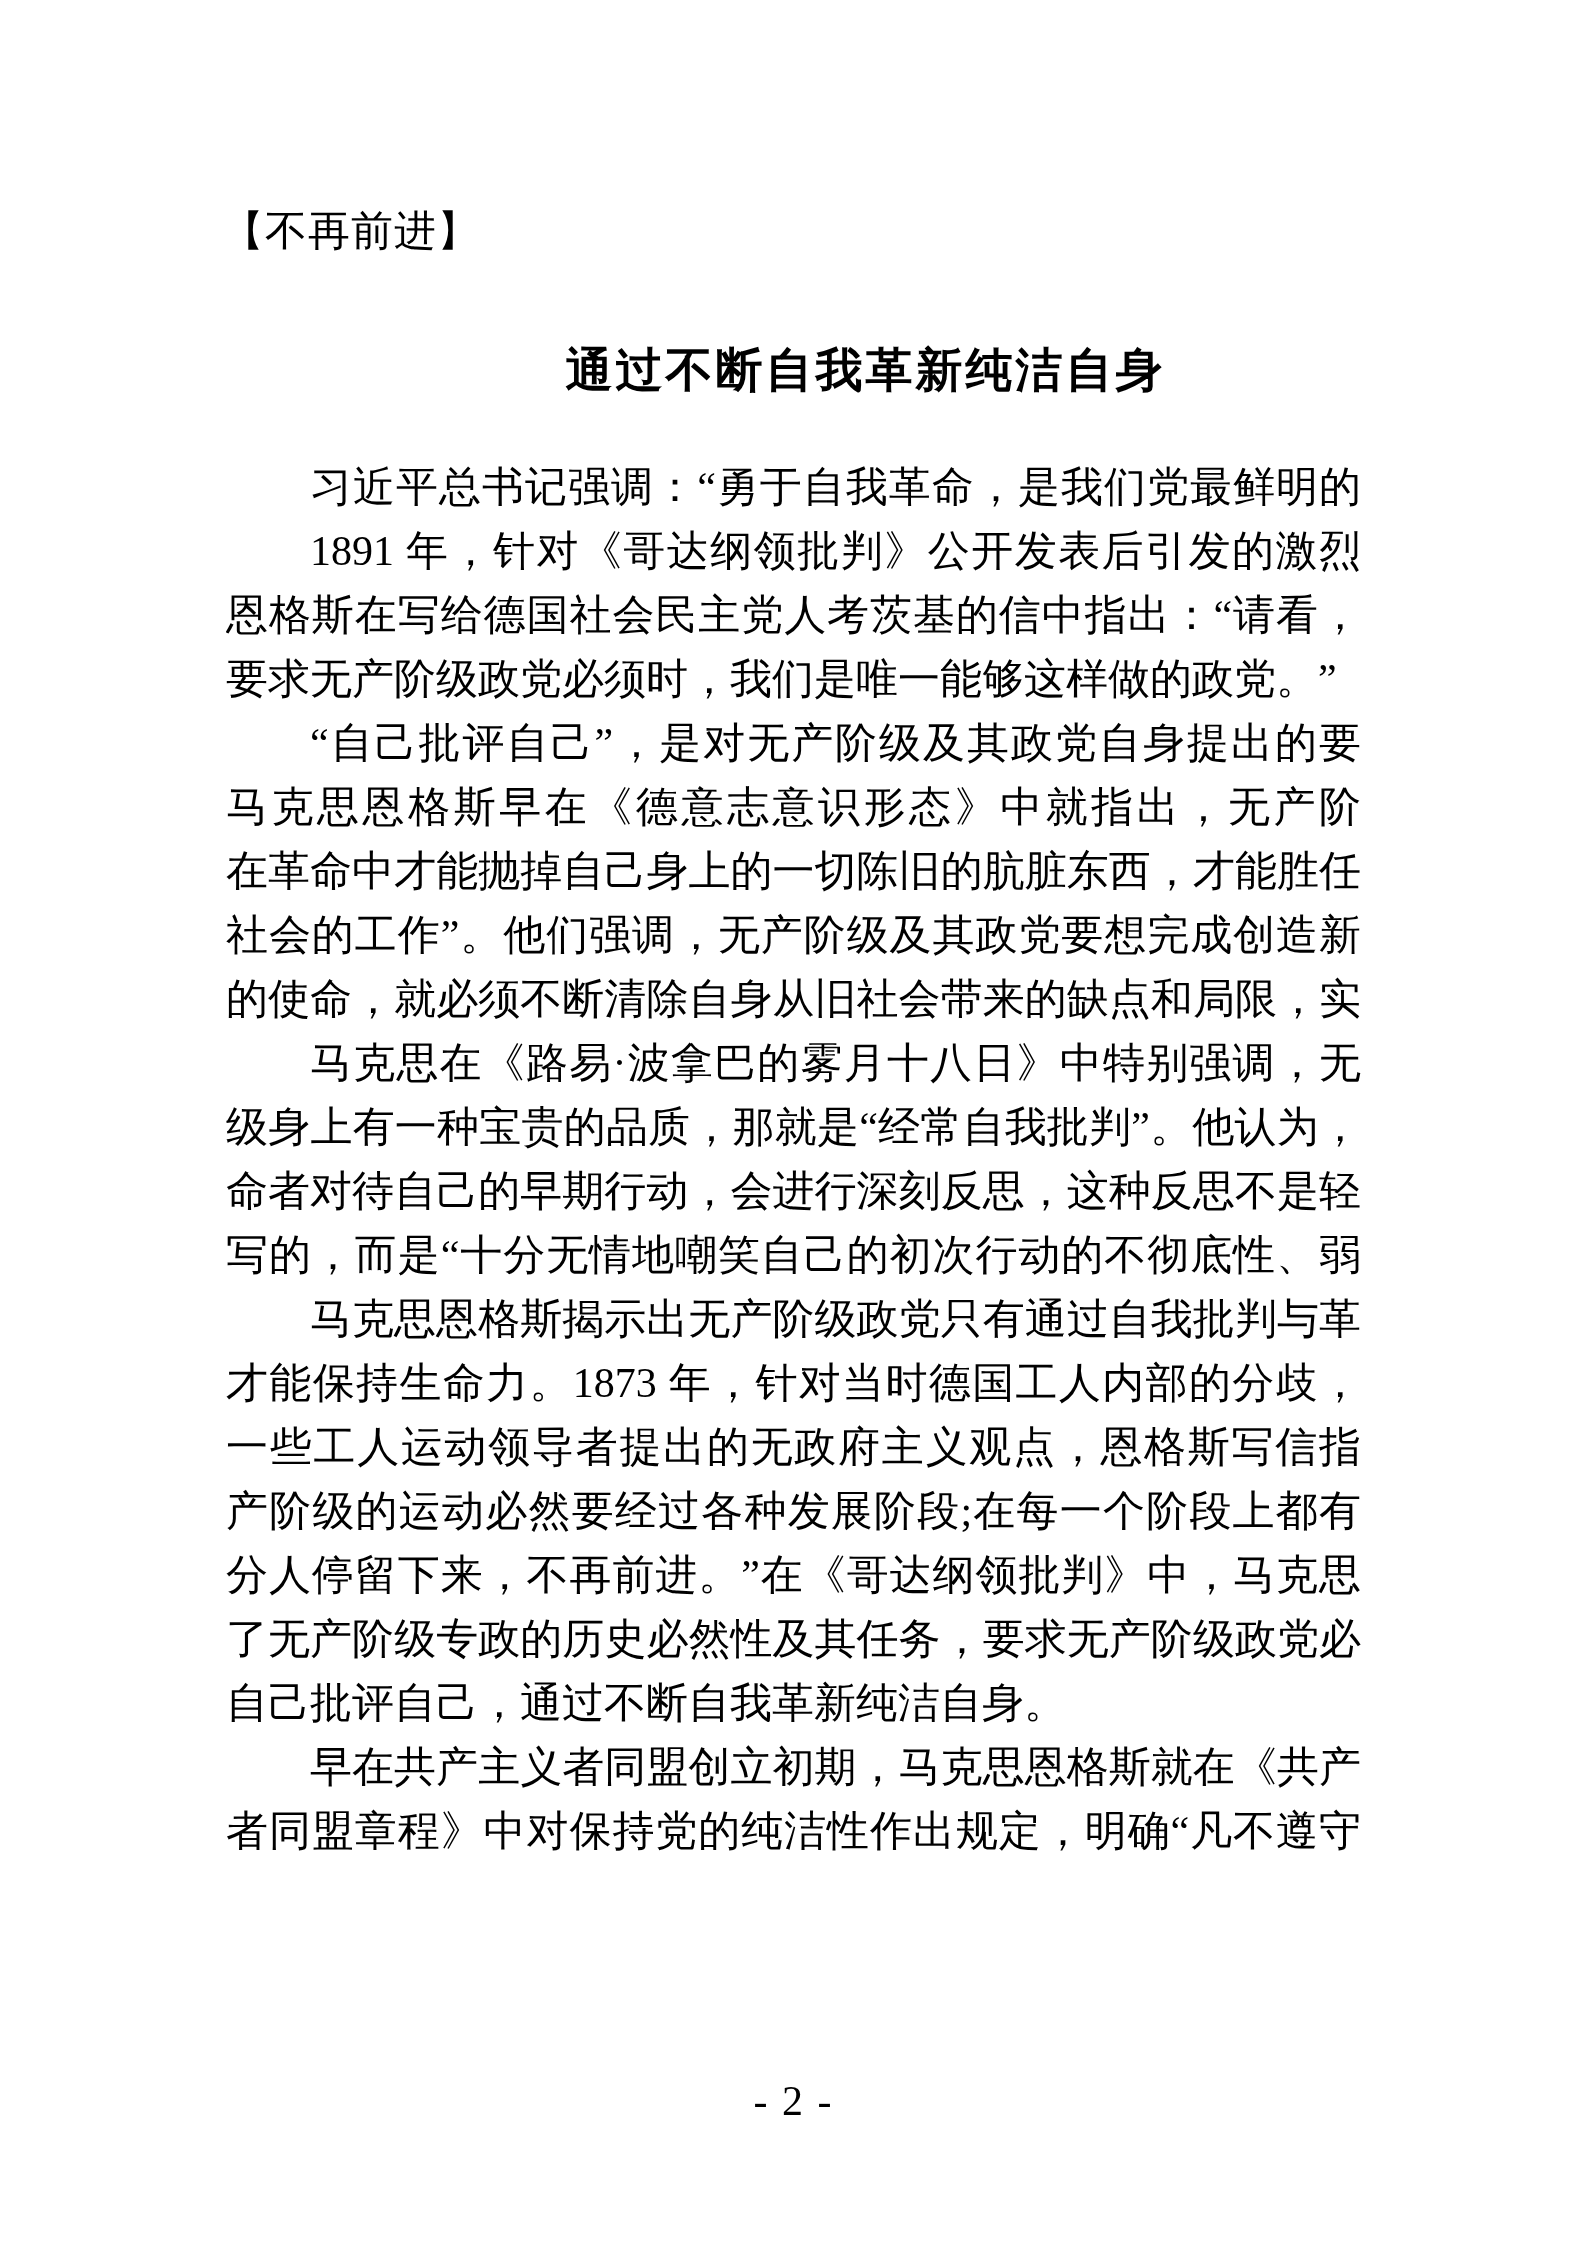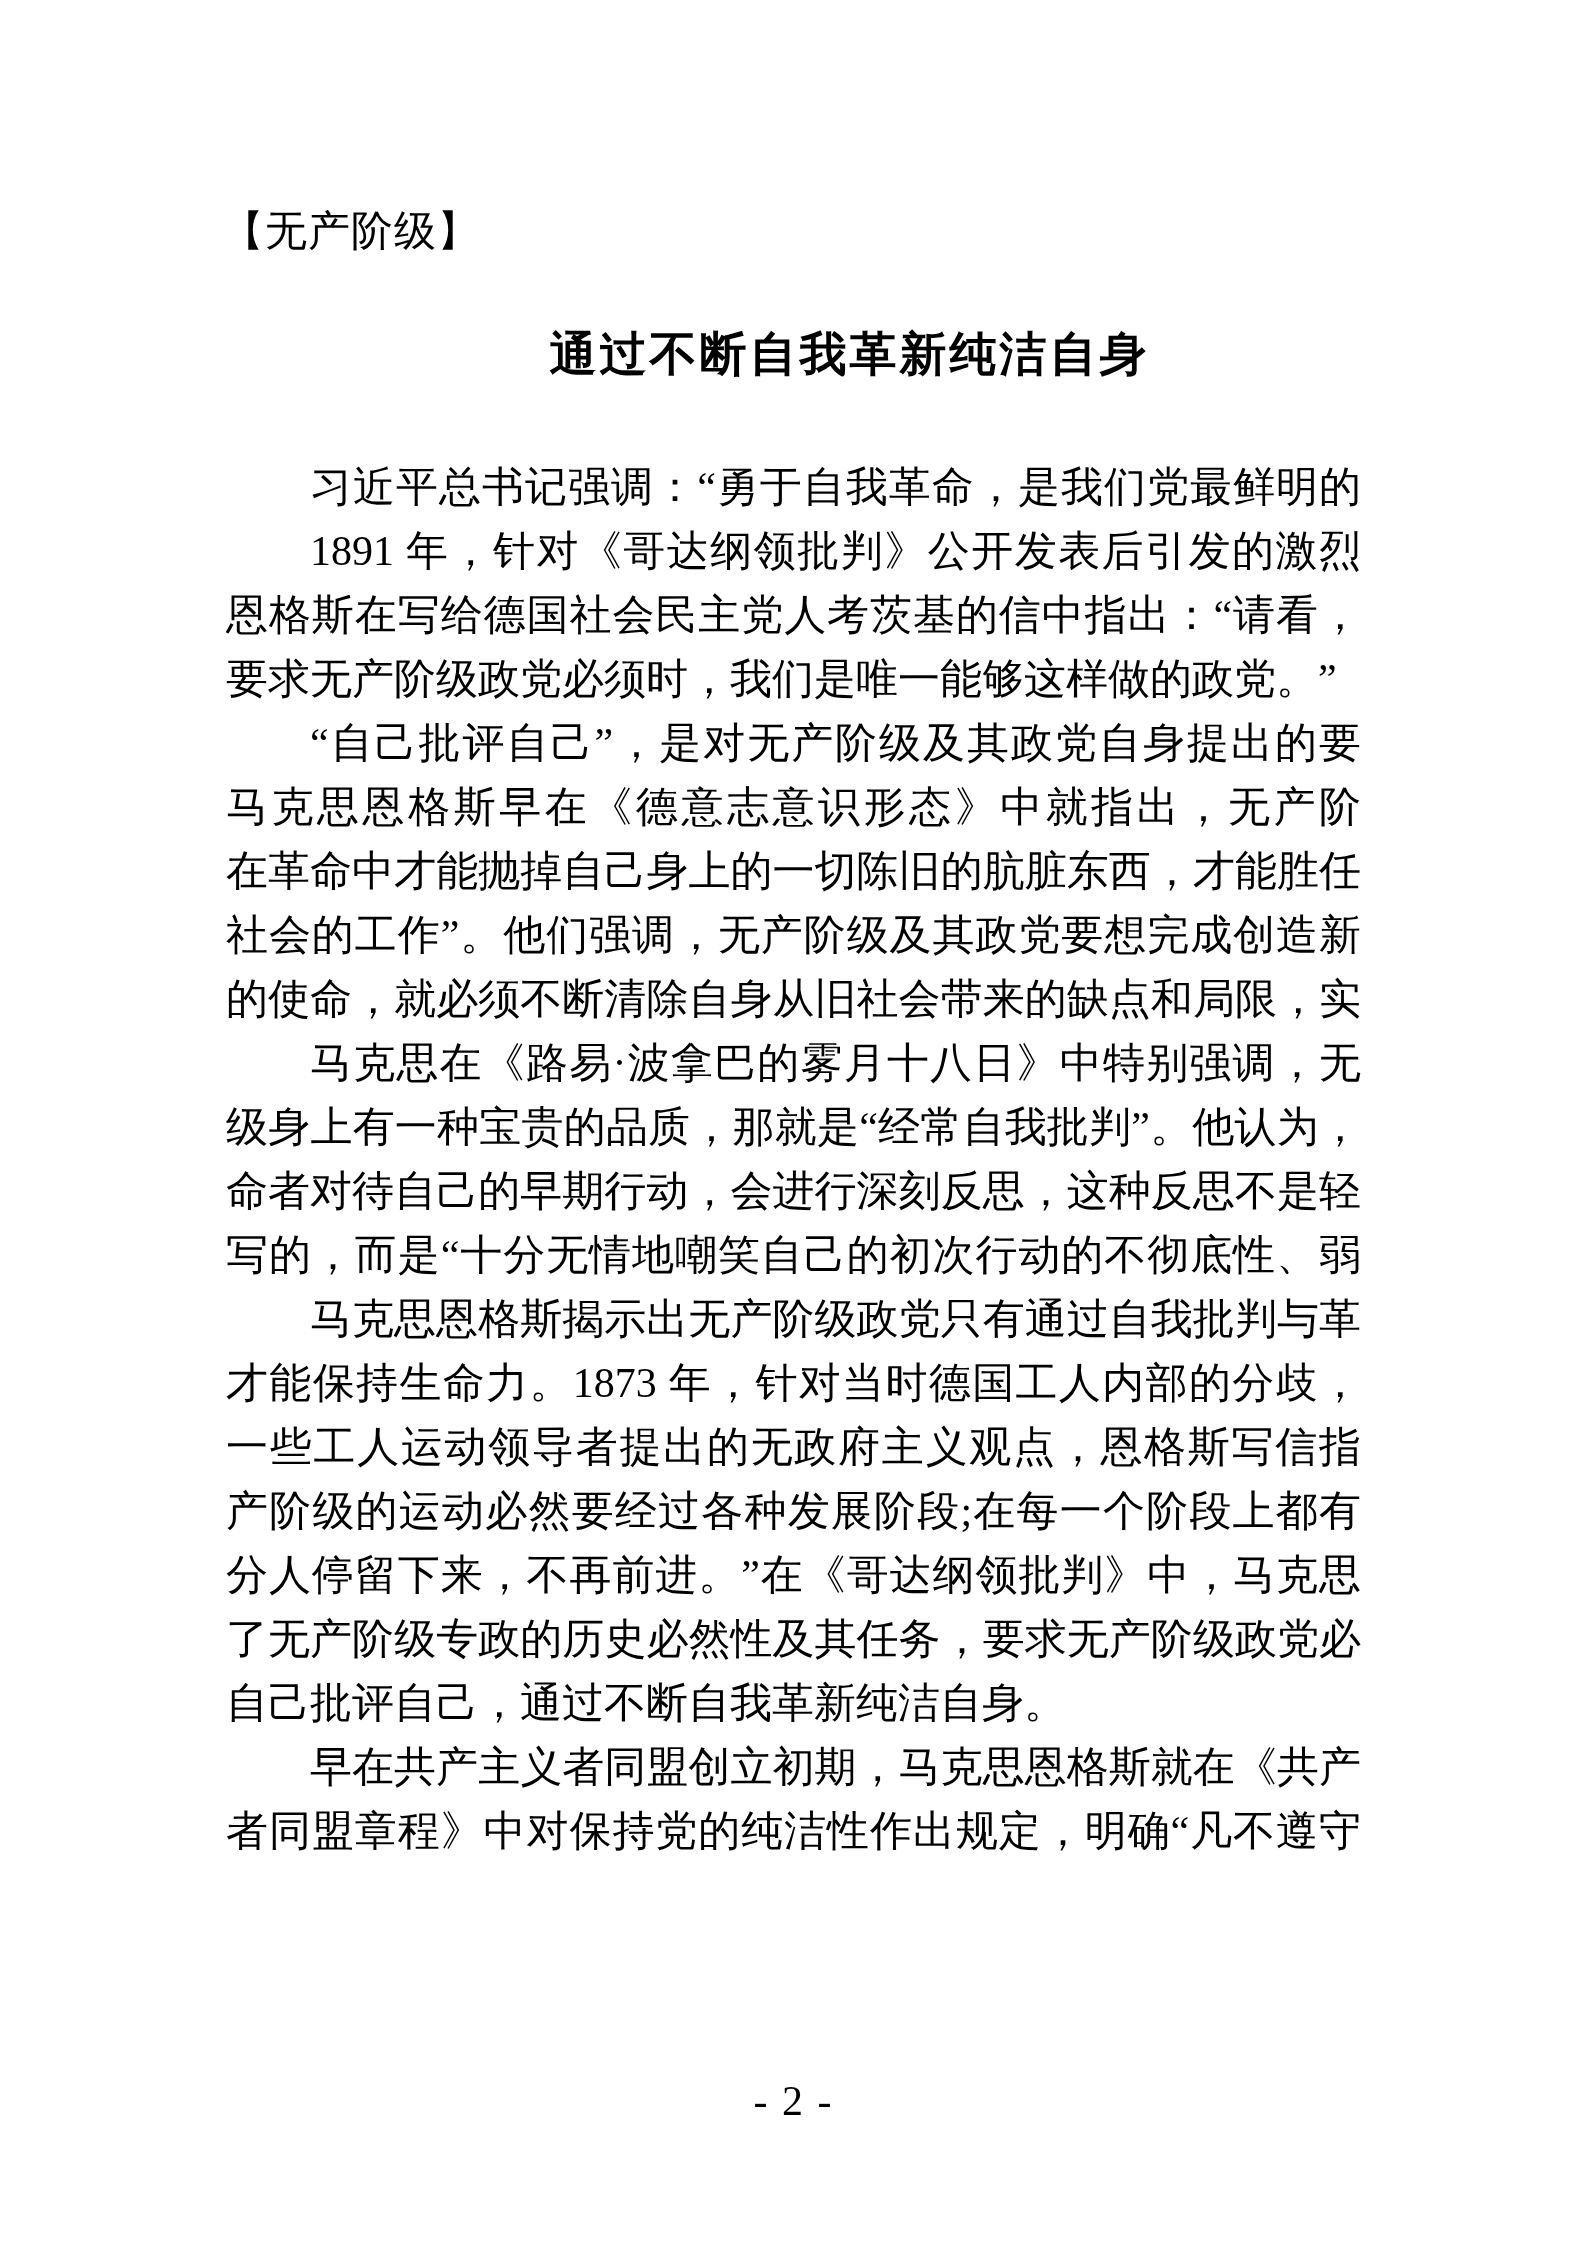--- a/index.html
+++ b/index.html
@@ -24,21 +24,21 @@
     font-size: 42px;
     line-height: 52px;
     font-weight: normal;
     letter-spacing: 1px;
   }
   .title {
     position: absolute;
     left: 226px;
     top: 325px;
     width: 1135px;
-    margin: 0;
+    margin: 16px;
     padding-left: 112px;
     box-sizing: border-box;
     text-align: center;
     font-size: 47px;
     line-height: 58px;
     font-weight: bold;
     letter-spacing: 3px;
   }
   .body {
     position: absolute;
@@ -68,21 +68,21 @@
     text-align: center;
     font-size: 42px;
     line-height: 52px;
     letter-spacing: 2px;
   }
 </style>
 </head>
 <body>
 
 <div class="page">
-  <div class="section-tag">【无产阶级】</div>
+  <div class="section-tag">【不再前进】</div>
 
   <h1 class="title">通过不断自我革新纯洁自身</h1>
 
   <div class="body" id="body-lines">
       <div class="line indent">习近平总书记强调：“勇于自我革命，是我们党最鲜明的品格，</div>
       <div class="line indent">1891 年，针对《哥达纲领批判》公开发表后引发的激烈争论，</div>
       <div class="line">恩格斯在写给德国社会民主党人考茨基的信中指出：“请看，我们</div>
       <div class="line end">要求无产阶级政党必须时，我们是唯一能够这样做的政党。”</div>
       <div class="line indent">“自己批评自己”，是对无产阶级及其政党自身提出的要求。</div>
       <div class="line">马克思恩格斯早在《德意志意识形态》中就指出，无产阶级“只有</div>

